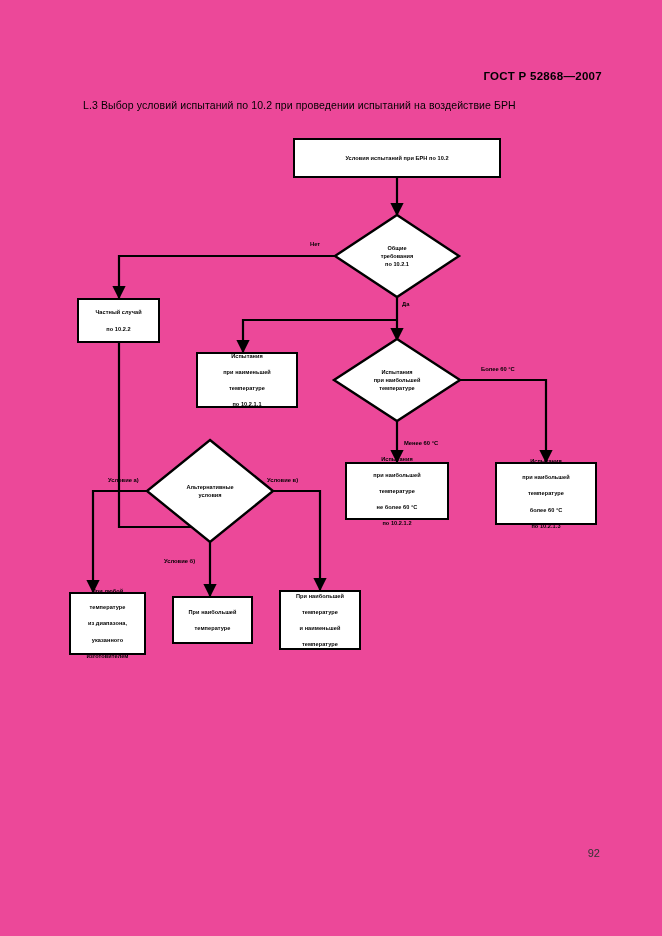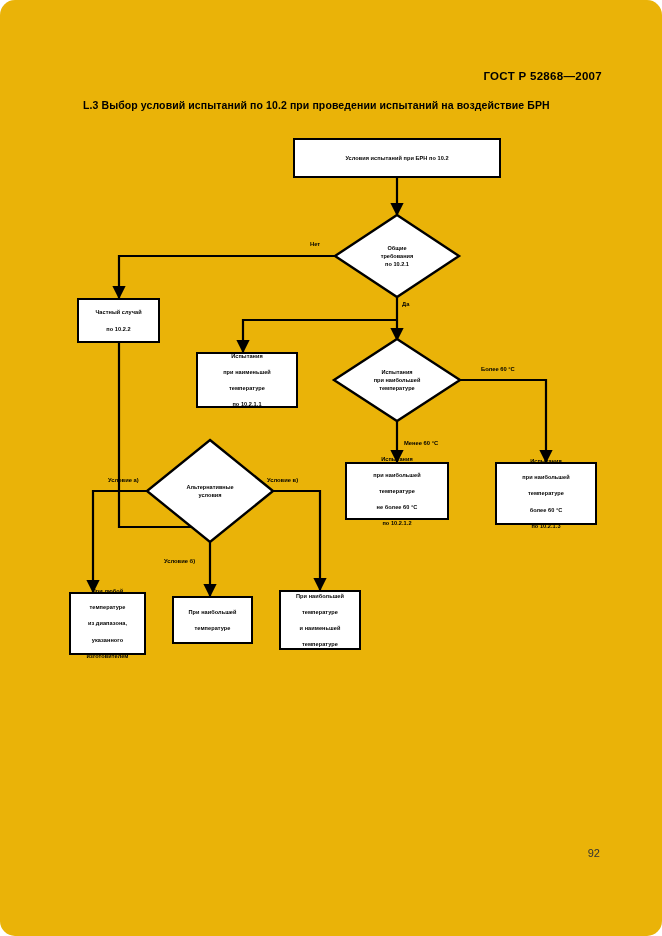--- a/index.html
+++ b/index.html
@@ -1,22 +1,22 @@
 <!DOCTYPE html>
 <html><head>
 <meta charset="utf-8">
 <style>
   html,body{margin:0;padding:0;background:#ffffff;}
   body{width:662px;height:936px;position:relative;overflow:hidden;
        font-family:"Liberation Sans","DejaVu Sans",sans-serif;color:#000;}
 
-  .page{position:absolute;inset:0;background:#eab308;border-radius:15px;}
+  .page{position:absolute;inset:0;background:#ec4899;}
 
   .hdr{position:absolute;top:70px;right:60px;font-size:11.5px;font-weight:bold;letter-spacing:.3px;}
-  .ttl{position:absolute;top:99px;left:83px;font-size:10.5px;font-weight:bold;letter-spacing:.1px;}
+  .ttl{position:absolute;top:99px;left:83px;font-size:10.5px;font-weight:normal;letter-spacing:.1px;}
   .pgno{position:absolute;top:847px;right:62px;font-size:11px;color:#333;}
 
   svg.flow{position:absolute;top:0;left:0;width:662px;height:936px;}
 
   
   .node{position:absolute;box-sizing:border-box;background:#fff;border:2px solid #000;
         display:flex;align-items:center;justify-content:center;text-align:center;}
   .node span{display:block;font-size:5.6px;font-weight:bold;line-height:1.45;
              letter-spacing:.05px;padding:0 3px;}
 

